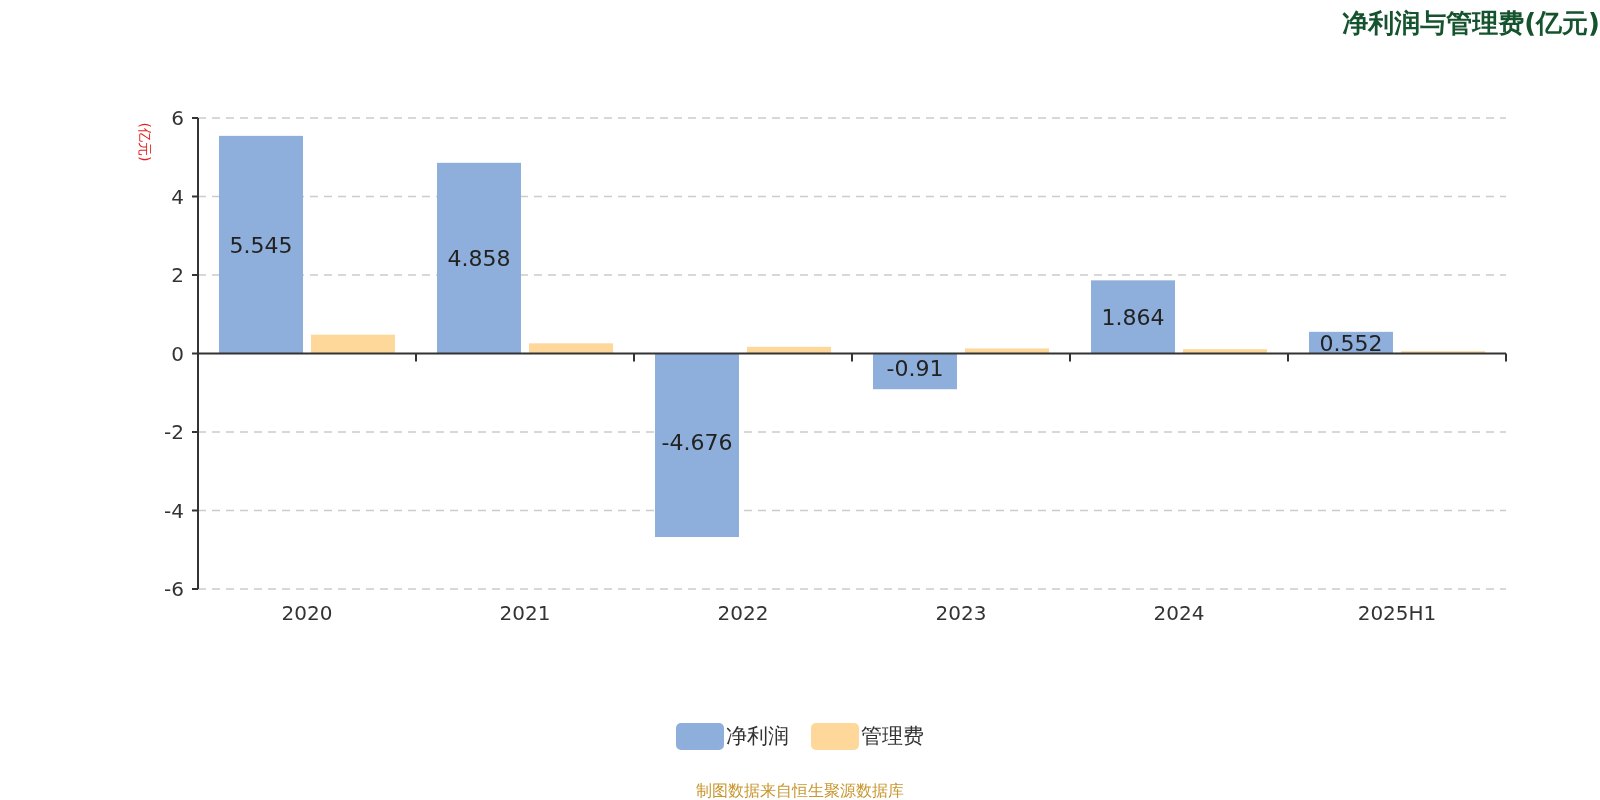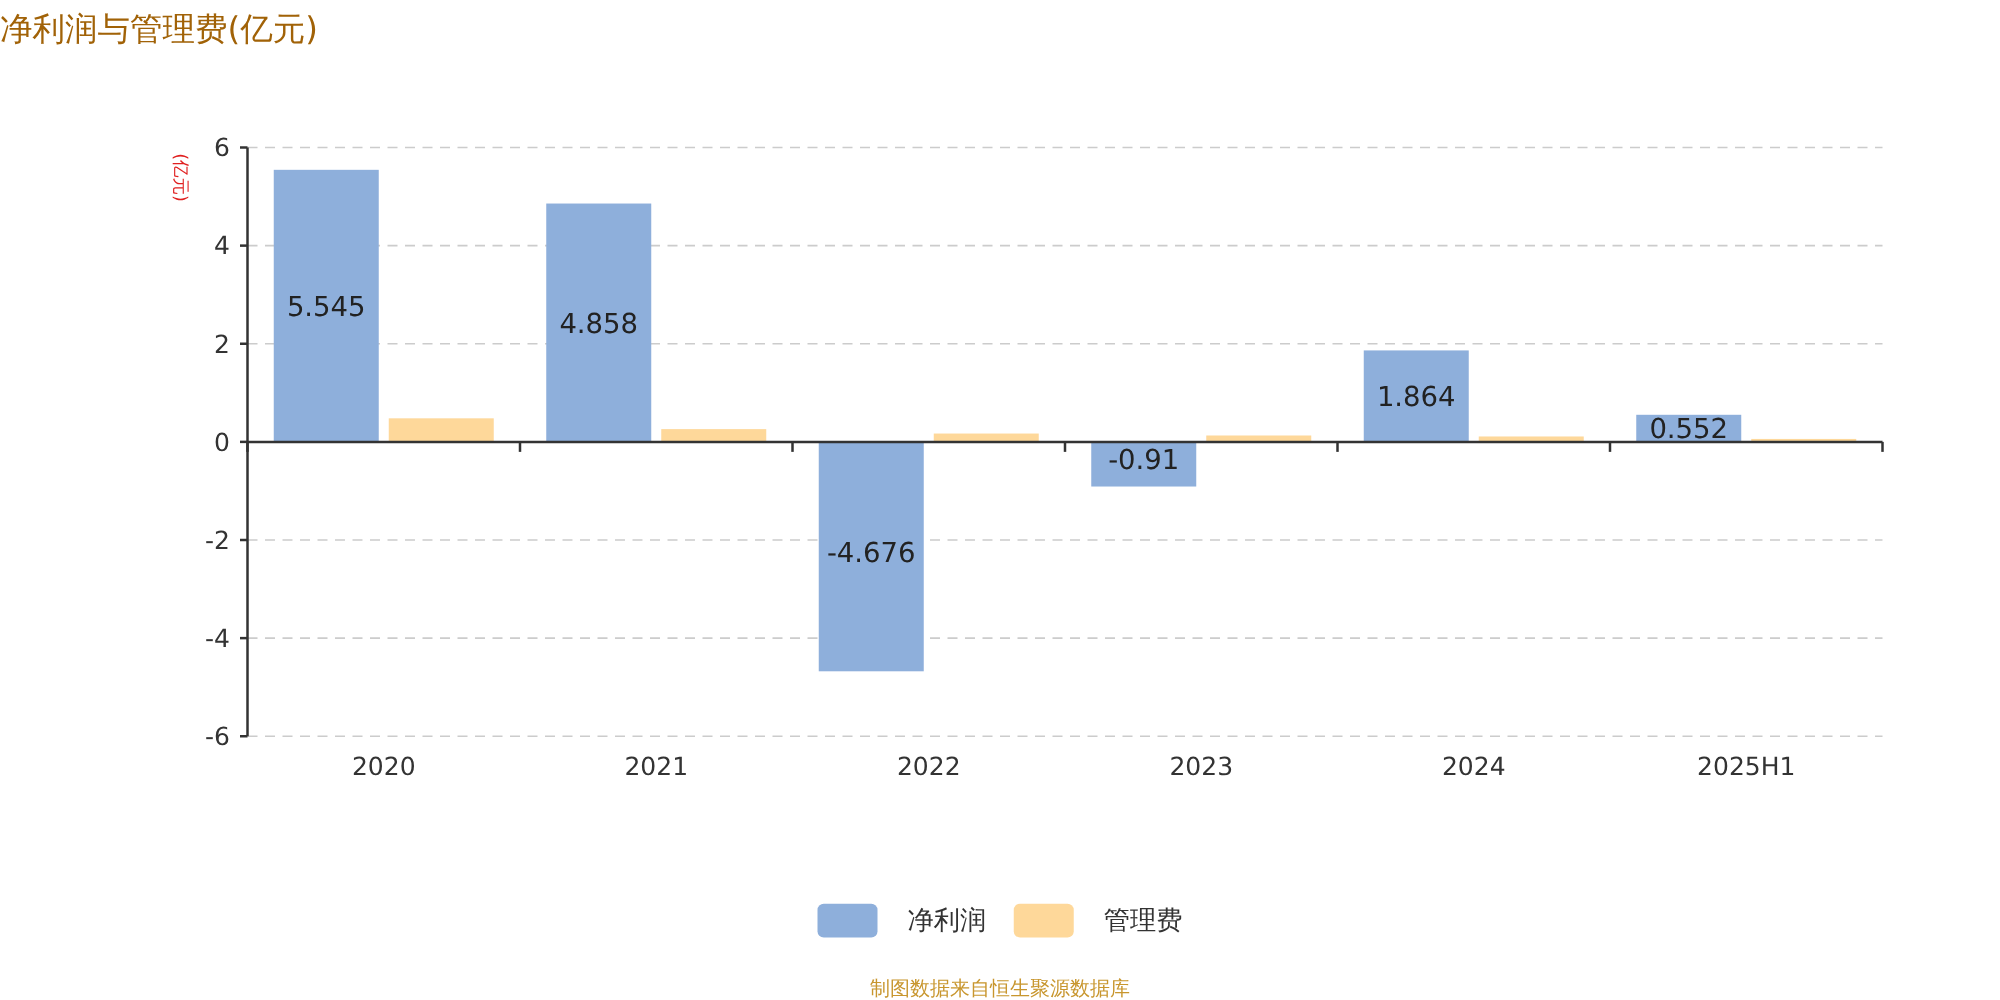--- a/index.html
+++ b/index.html
@@ -1,23 +1,23 @@
 <!DOCTYPE html>
 <html><head>
   <meta charset="utf-8">
   <style>
     html, body { margin: 0; padding: 0; background: #ffffff; }
     body { width: 1600px; height: 800px; position: relative; overflow: hidden;
            font-family: "DejaVu Sans", "Liberation Sans", sans-serif; }
-    #chart-title { position: absolute; left: 0; top: 6px; width: 1600px; text-align: left;
-           font-size: 26px; font-weight: normal; color: #a16207; }
+    #chart-title { position: absolute; left: 0; top: 6px; width: 1600px; text-align: right;
+           font-size: 26px; font-weight: bold; color: #14532d; }
     #chart-svg { position: absolute; left: 0; top: 0; }
     #legend { position: absolute; top: 722px; left: 0; width: 1600px; display: flex;
            justify-content: center; gap: 22px; align-items: center; }
-    .legend-item { display: flex; align-items: center; gap: 24px; font-size: 21px; color: #333; }
+    .legend-item { display: flex; align-items: center; gap: 2px; font-size: 21px; color: #333; }
     .legend-swatch { width: 48px; height: 27px; border-radius: 5px; display: inline-block; }
     #source-note { position: absolute; top: 781px; left: 0; width: 1600px; text-align: center;
            font-size: 16px; color: #c8962e; }
   </style>
 </head>
 <body>
 
 <div id="chart-title">净利润与管理费(亿元)</div>
 
 <svg id="chart-svg" width="1600" height="800" xmlns="http://www.w3.org/2000/svg">

